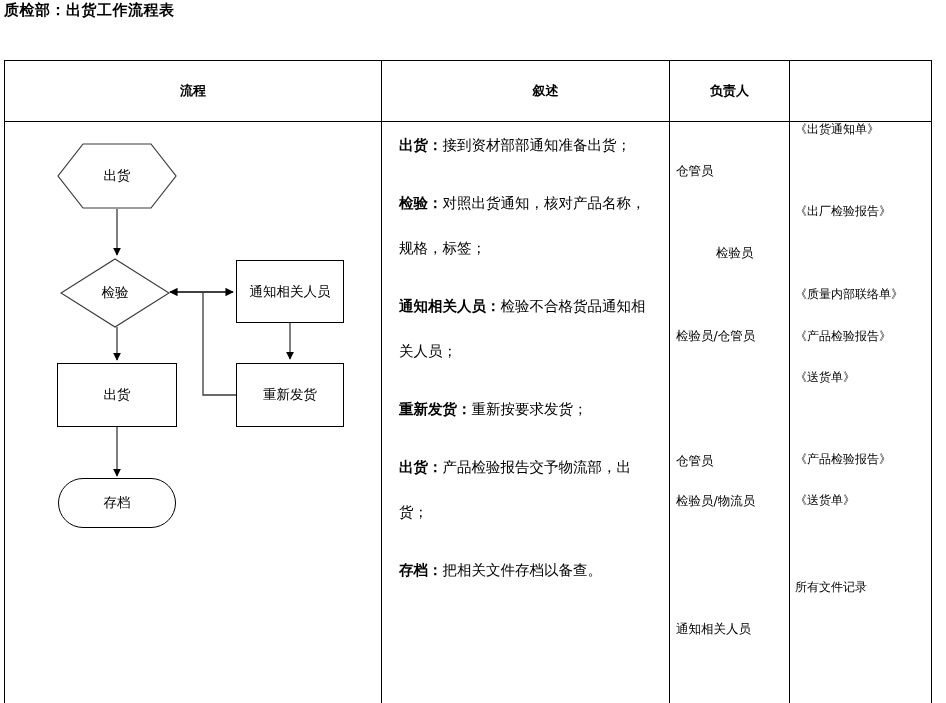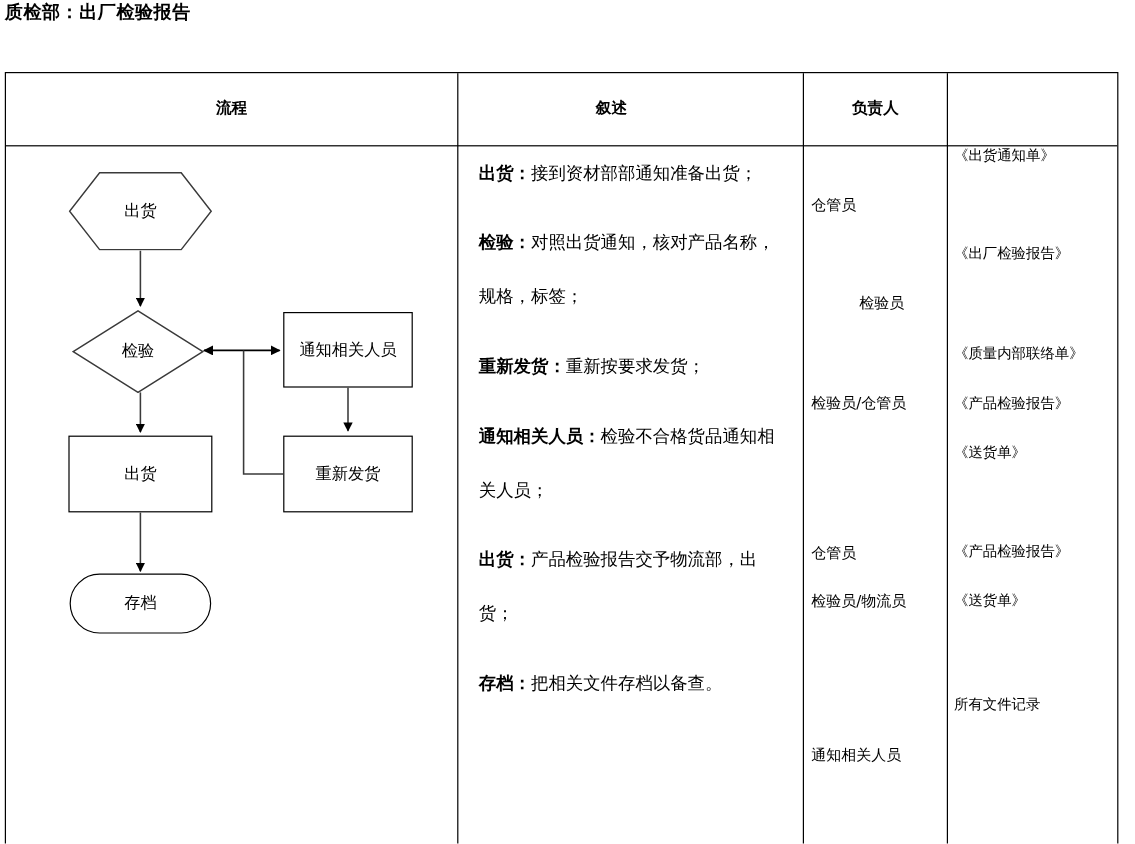--- a/index.html
+++ b/index.html
@@ -65,47 +65,47 @@
     display:flex;align-items:center;justify-content:center;
     font-size:13.5px;
   }
   .conn{position:absolute;}
 </style>
 </head>
 <body>
 
 <div id="doc">
 
-  <div class="doc-title">质检部：出厂检验报告</div>
+  <div class="doc-title">质检部：出货工作流程表</div>
 
   <div class="tbl">
 
     <div class="vrule" style="left:376px;"></div>
     <div class="vrule" style="left:664px;"></div>
     <div class="vrule" style="left:784px;"></div>
 
     <div class="hrule" style="top:60px;"></div>
 
     <div class="hdr" style="left:0px;   width:376px;">流程</div>
-    <div class="hdr" style="left:361px; width:287px;">叙述</div>
+    <div class="hdr" style="left:397px; width:287px;">叙述</div>
     <div class="hdr" style="left:665px; width:119px;">负责人</div>
   </div>
 
   <div class="desc">
     <p>
       <b>出货</b><b>：</b><span>接到资材部部通知准备出货；</span>
     </p>
     <p>
       <b>检验</b><b>：</b><span>对照出货通知，核对产品名称，规格，标签；</span>
     </p>
     <p>
-      <b>重新发货</b><b>：</b><span>重新按要求发货；</span>
+      <b>通知相关人员</b><b>：</b><span>检验不合格货品通知相关人员；</span>
     </p>
     <p>
-      <b>通知相关人员</b><b>：</b><span>检验不合格货品通知相关人员；</span>
+      <b>重新发货</b><b>：</b><span>重新按要求发货；</span>
     </p>
     <p>
       <b>出货</b><b>：</b><span>产品检验报告交予物流部，出货；</span>
     </p>
     <p>
       <b>存档</b><b>：</b><span>把相关文件存档以备查。</span>
     </p>
   </div>
 
   <div class="cell-text owner" style="left:676px;top:123px;">仓管员</div>

